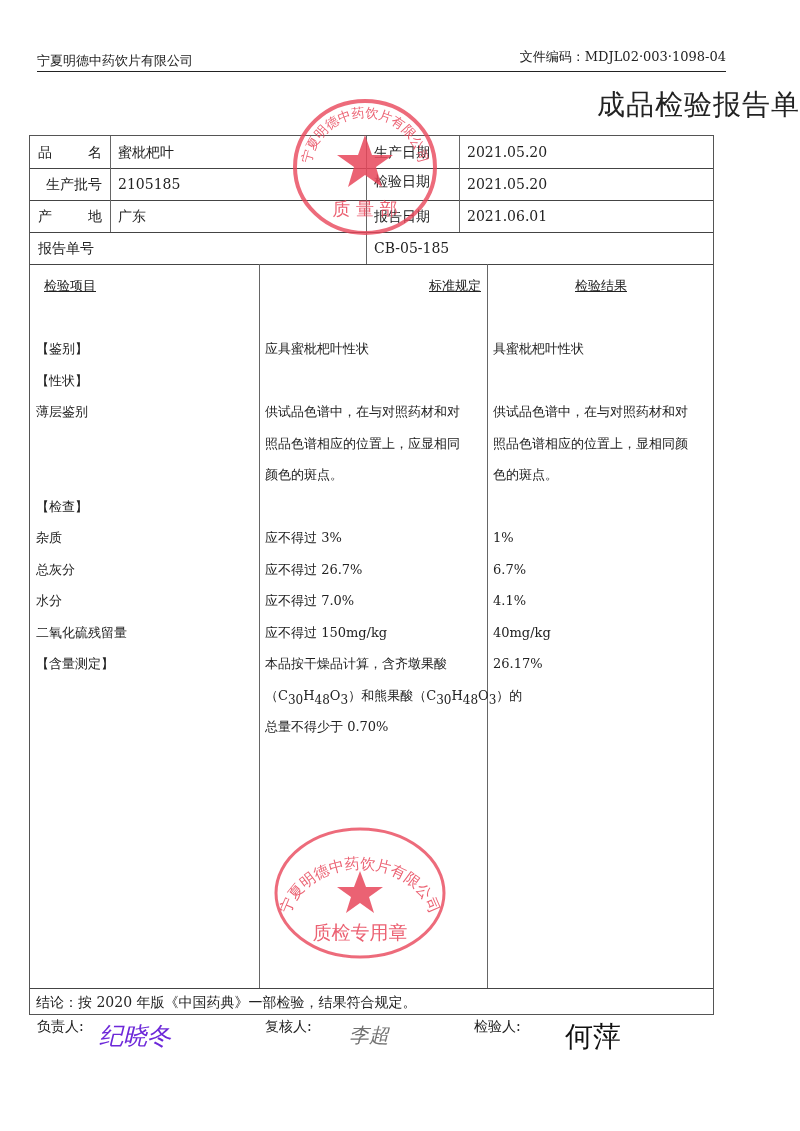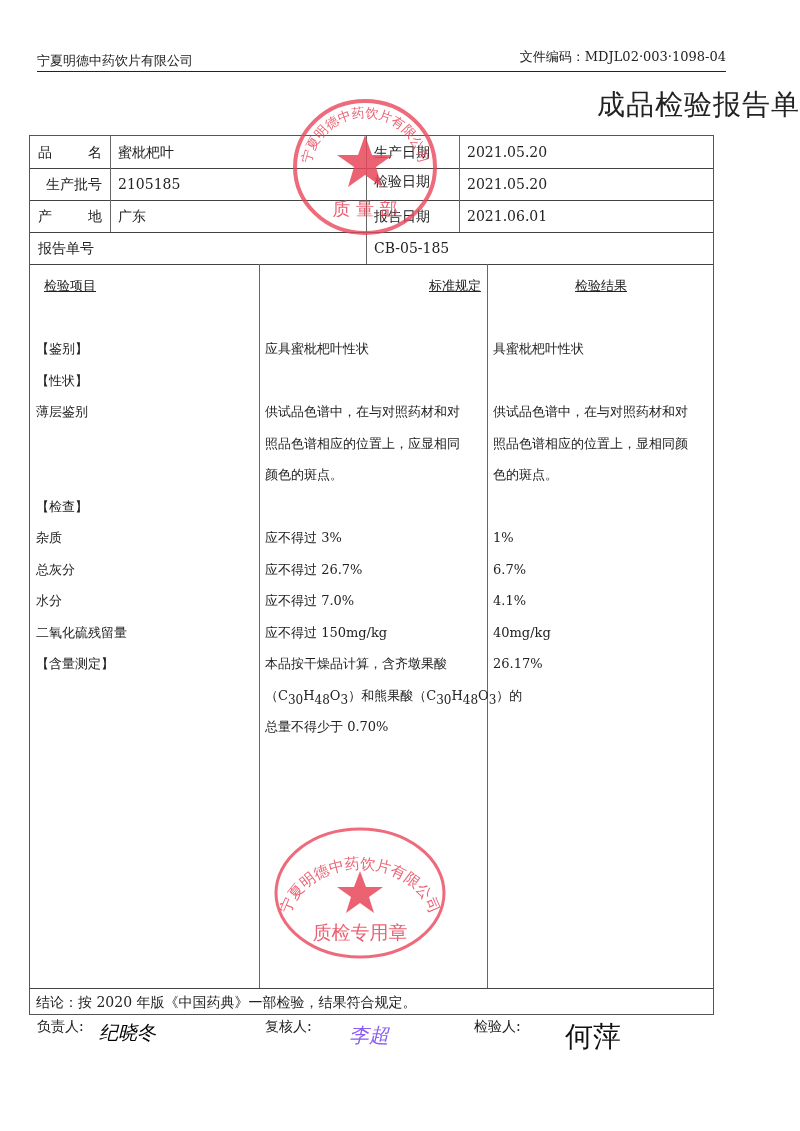--- a/index.html
+++ b/index.html
@@ -118,23 +118,23 @@
     <div class="line">4.1%</div>
     <div class="line">40mg/kg</div>
     <div class="line">26.17%</div>
   </div>
 
   <div class="cell" style="left:0; top:852px; width:685px; line-height:28px; padding-left:6px">结论：按 2020 年版《中国药典》一部检验，结果符合规定。</div>
 </div>
 
 <div class="sig-row">
   <span style="left:0">负责人:</span>
-  <span class="sig" style="left:62px; top:2px; font-size:19px; color:#000000">纪晓冬</span>
+  <span class="sig" style="left:62px; top:2px; font-size:24px; color:#6d28d9">纪晓冬</span>
   <span style="left:228px">复核人:</span>
-  <span class="sig" style="left:312px; top:4px; font-size:20px; color:#8b5cf6">李超</span>
+  <span class="sig" style="left:312px; top:4px; font-size:20px; color:#737373">李超</span>
   <span style="left:437px">检验人:</span>
   <span class="sig" style="left:528px; top:0px; font-size:28px; color:#111; font-style:normal">何萍</span>
 </div>
 
 <svg class="stamp" style="left:290px; top:97px" width="150" height="140" viewBox="0 0 150 140">
   <ellipse cx="75" cy="70" rx="70" ry="66" fill="none" stroke="#e8465a" stroke-width="4" opacity="0.8"></ellipse>
   <polygon points="75,38 82,58 103,58 86,70 92,90 75,78 58,90 64,70 47,58 68,58" fill="#e8465a" opacity="0.85"></polygon>
   <text x="75" y="118" text-anchor="middle" font-size="18" fill="#e8465a" opacity="0.85" font-family="DejaVu Sans, sans-serif">质 量 部</text>
   <path id="arcTop" d="M 20,75 A 55,55 0 0 1 130,75" fill="none"></path>
   <text font-size="13" fill="#e8465a" opacity="0.85" font-family="DejaVu Sans, sans-serif"><textPath href="#arcTop" startOffset="50%" text-anchor="middle">宁夏明德中药饮片有限公司</textPath></text>

